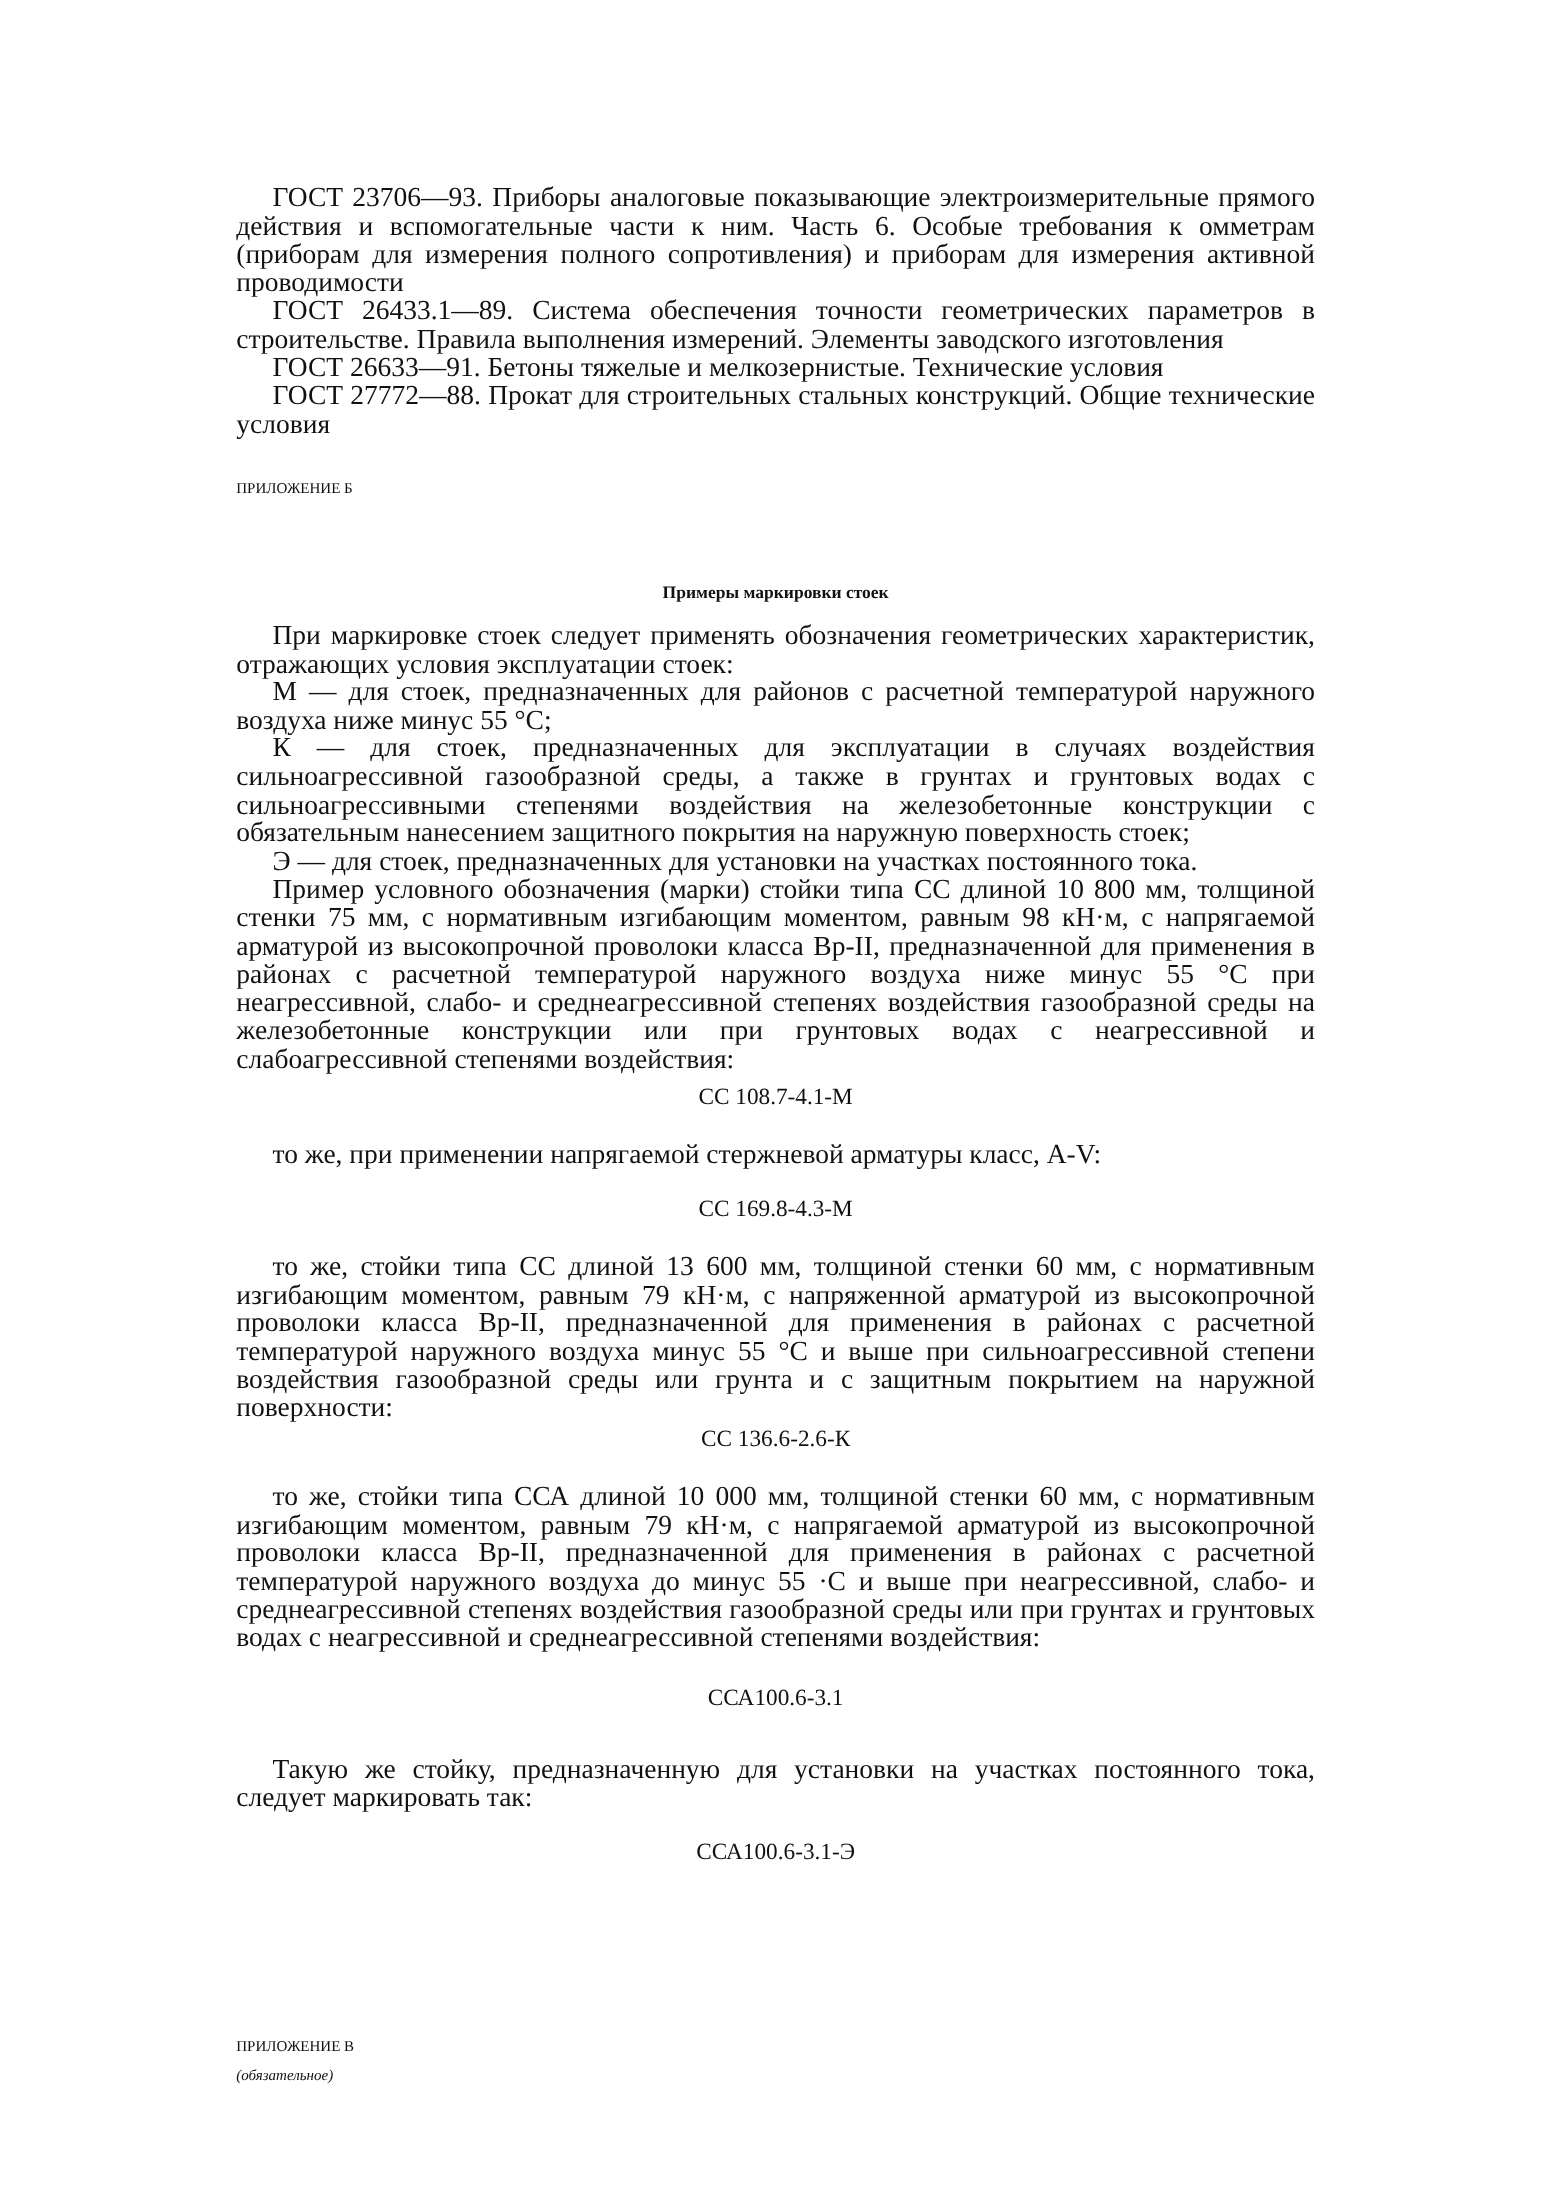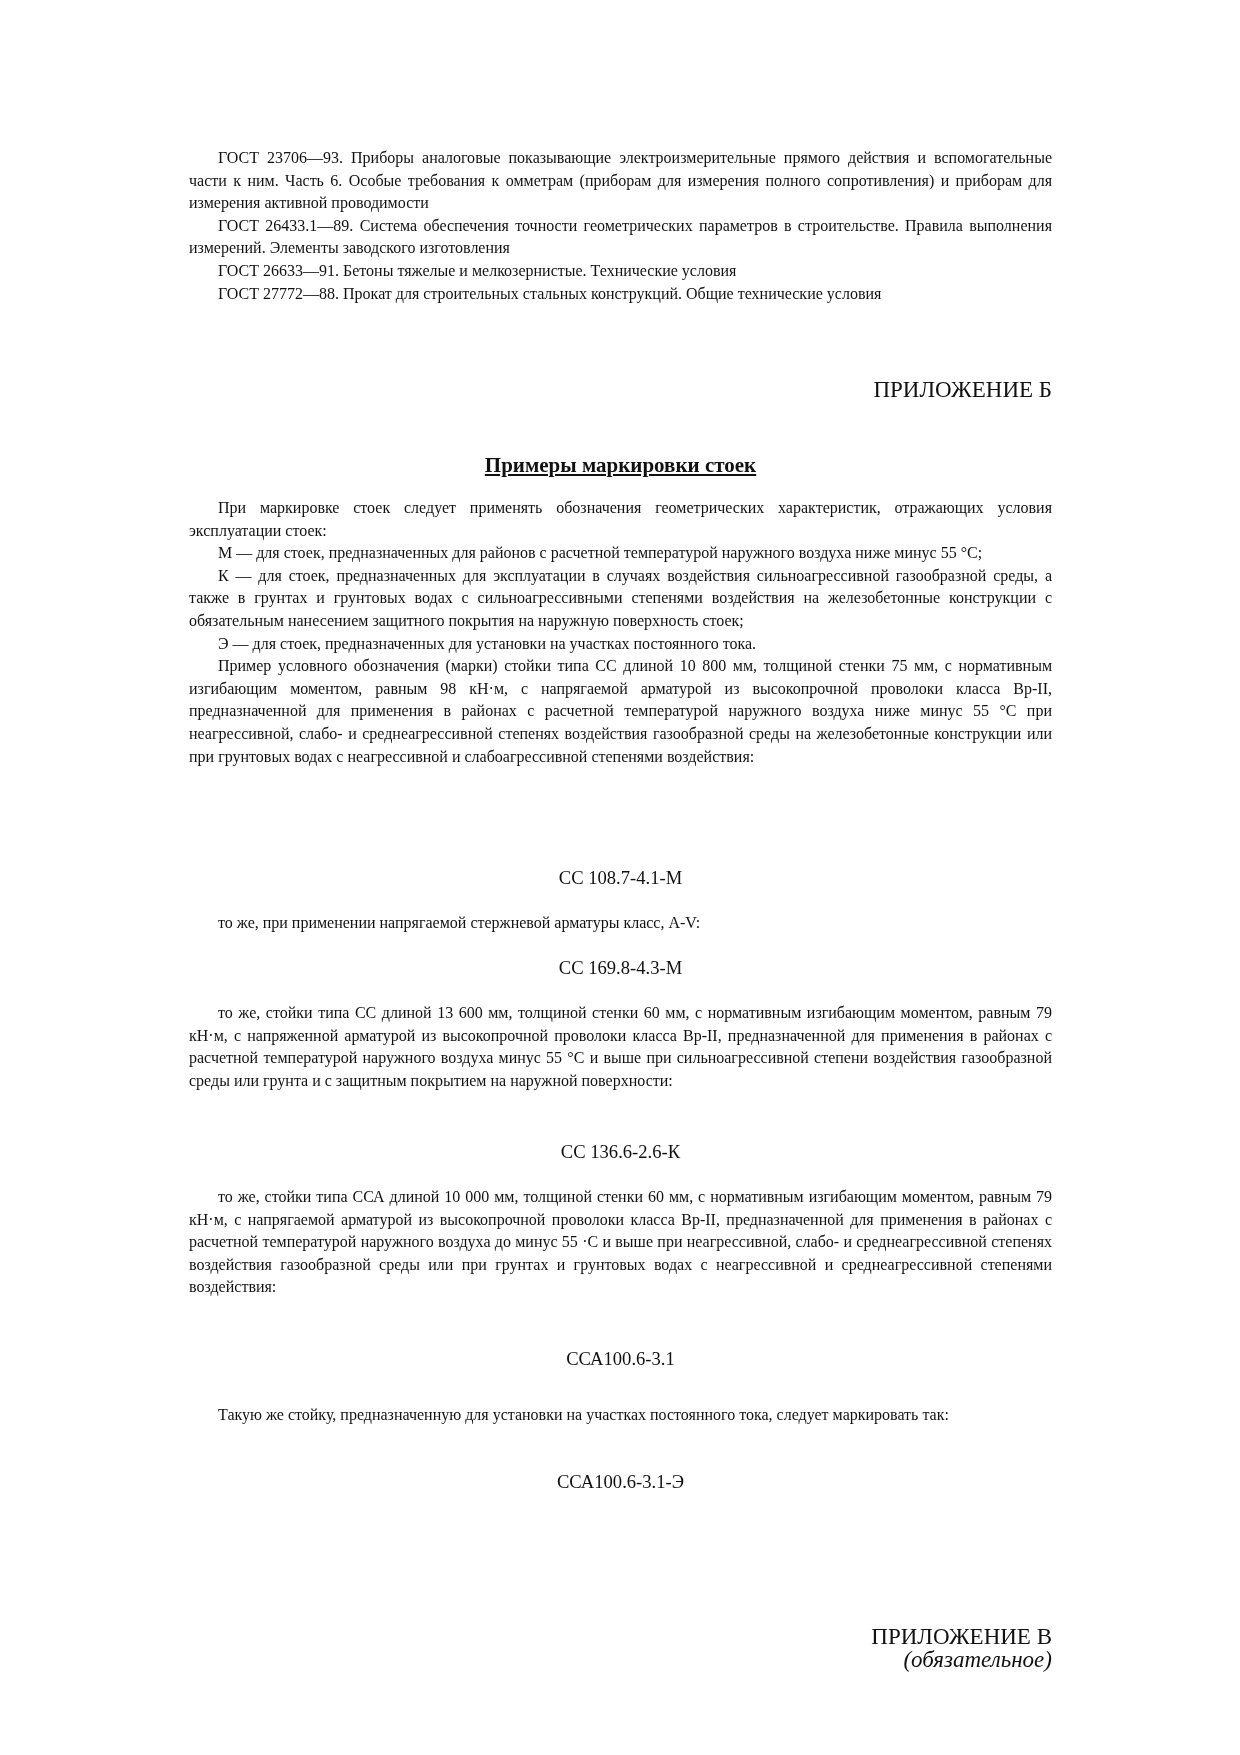--- a/index.html
+++ b/index.html
@@ -15,48 +15,47 @@
       font-family: "Liberation Serif", "DejaVu Serif", serif;
       color: #111111;
     }
     .page {
       position: absolute;
       left: 189px;
       top: 0;
       width: 863px;
     }
     .p {
-      font-size: 16px;
+      font-size: 22px;
       line-height: 22.6px;
       text-align: justify;
       text-indent: 29px;
       margin: 0;
     }
     .center {
       text-align: center;
       text-indent: 0;
       font-size: 18.6px;
       line-height: 22.6px;
       margin: 0;
     }
     .right {
-      text-align: right;
+      text-align: left;
       text-indent: 0;
-      font-size: 23px;
+      font-size: 12px;
       line-height: 22.6px;
       margin: 0;
     }
     .italic { font-style: italic; }
     .title {
       text-align: center;
       font-weight: bold;
-      font-size: 21px;
+      font-size: 14px;
       line-height: 24px;
-      margin: 3px;
-      text-decoration: underline;
+      margin: 13px;
     }
     .abs { position: absolute; left: 0; width: 863px; }
   </style>
 </head>
 <body>
 
 <div class="page">
 
   <div class="abs" style="top:147px;">
     <p class="p">ГОСТ 23706—93. Приборы аналоговые показывающие электроизмерительные прямого действия и вспомогательные части к ним. Часть 6. Особые требования к омметрам (приборам для измерения полного сопротивления) и приборам для измерения активной проводимости</p>

